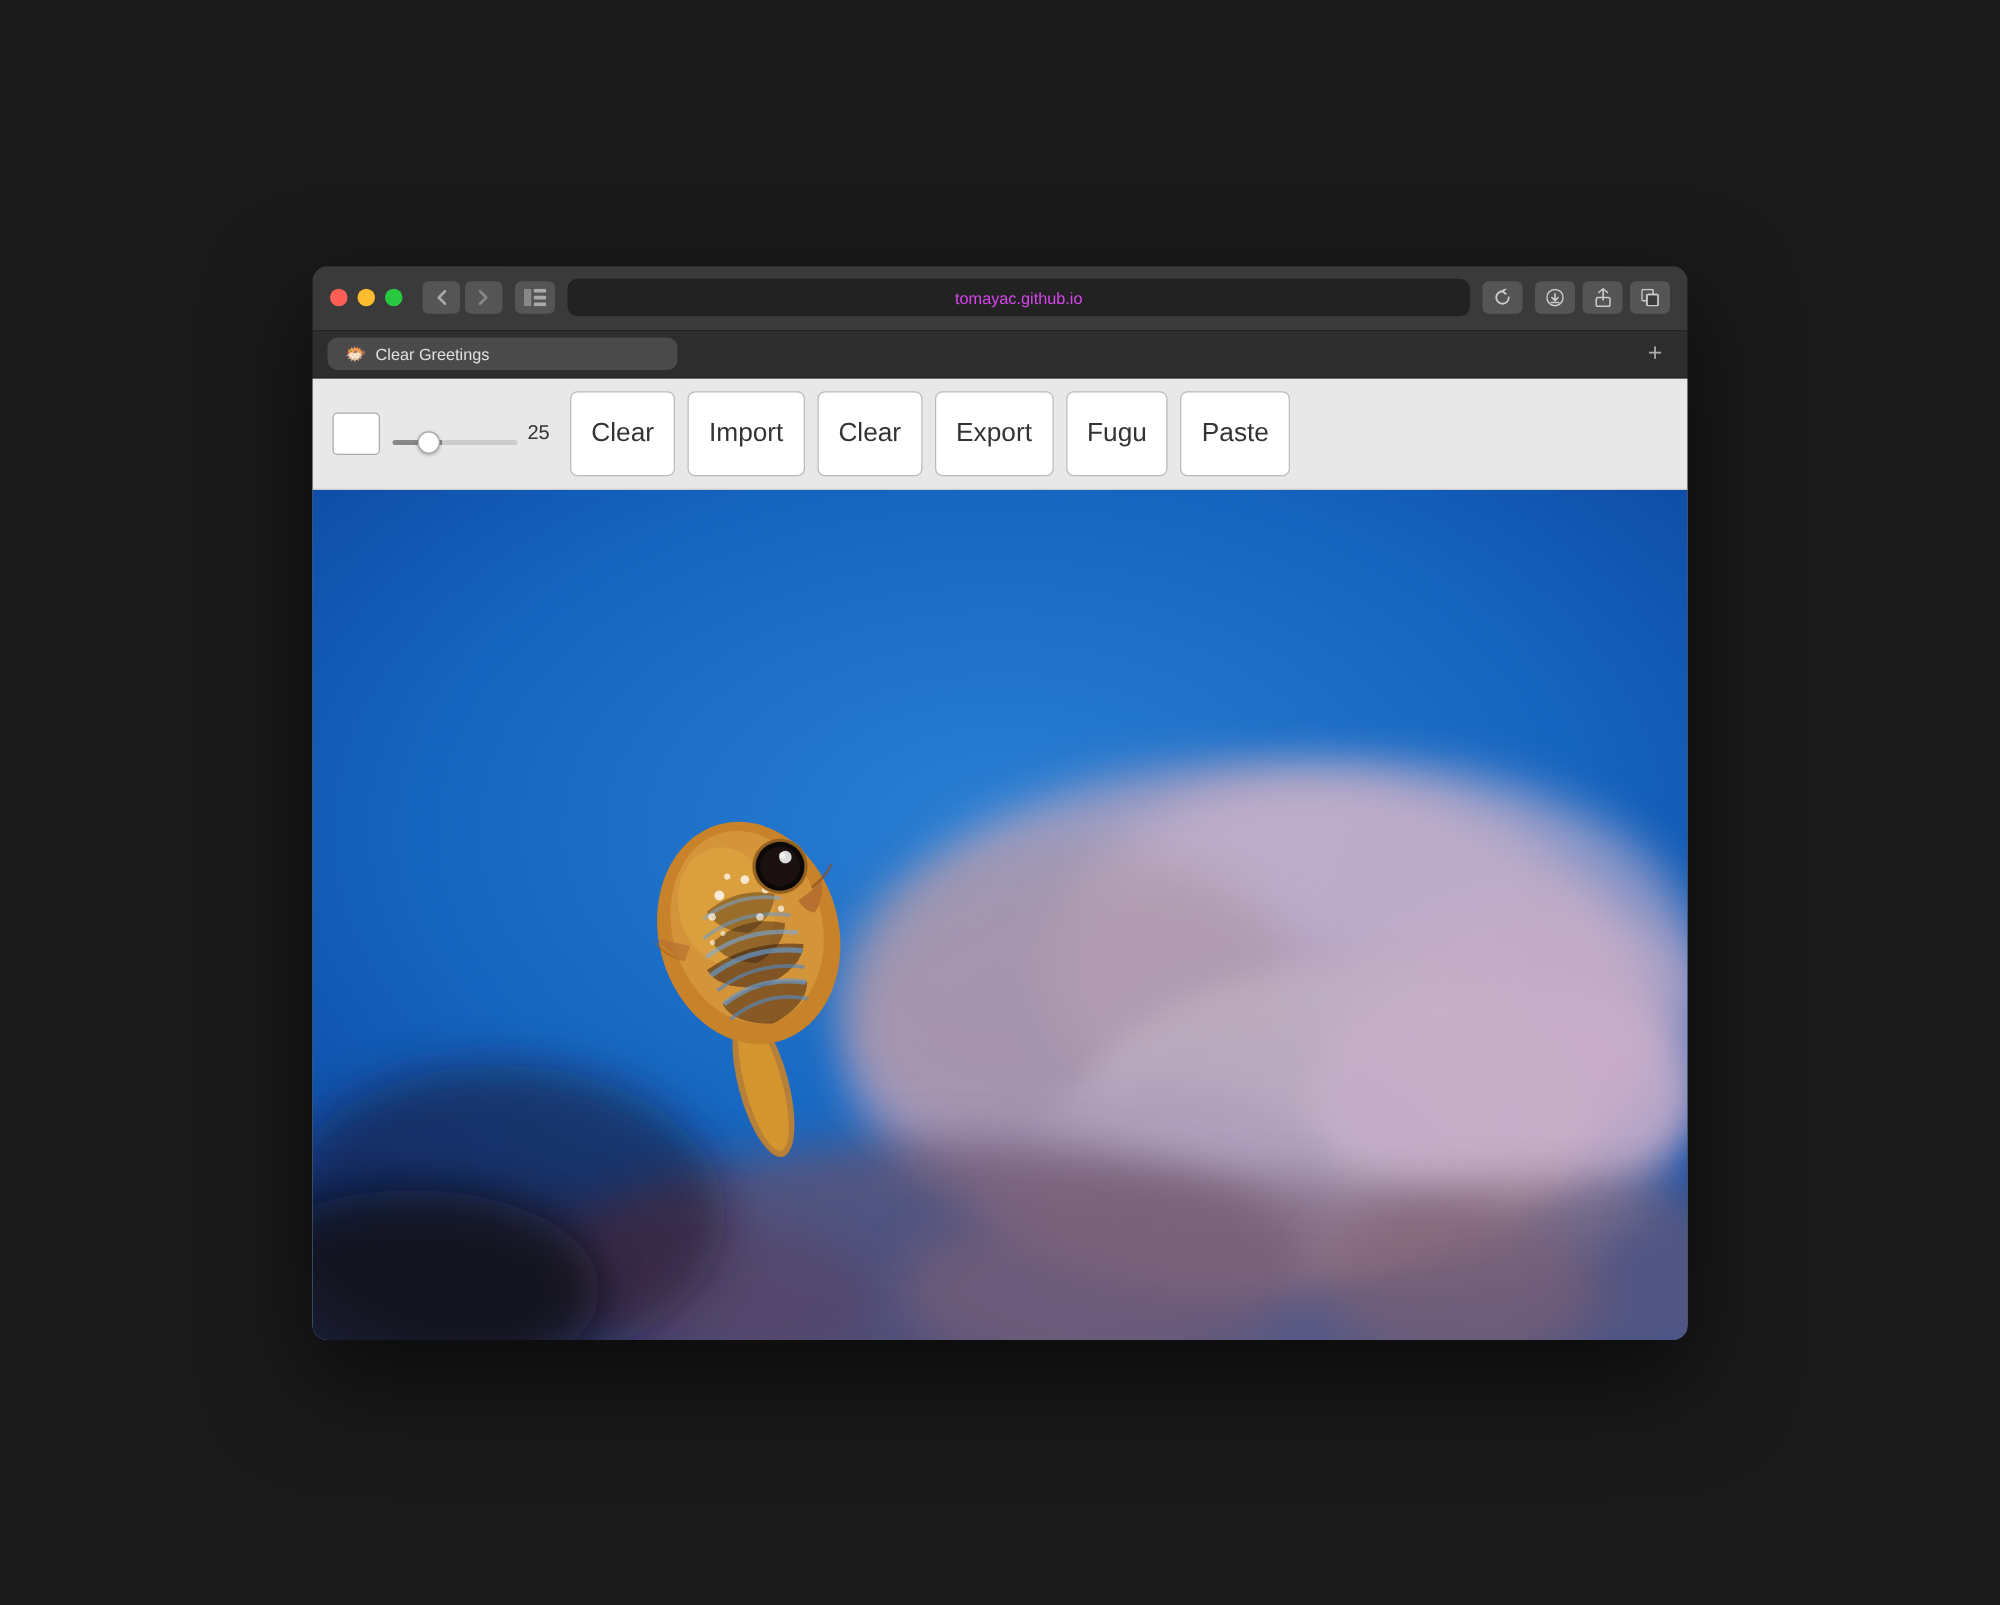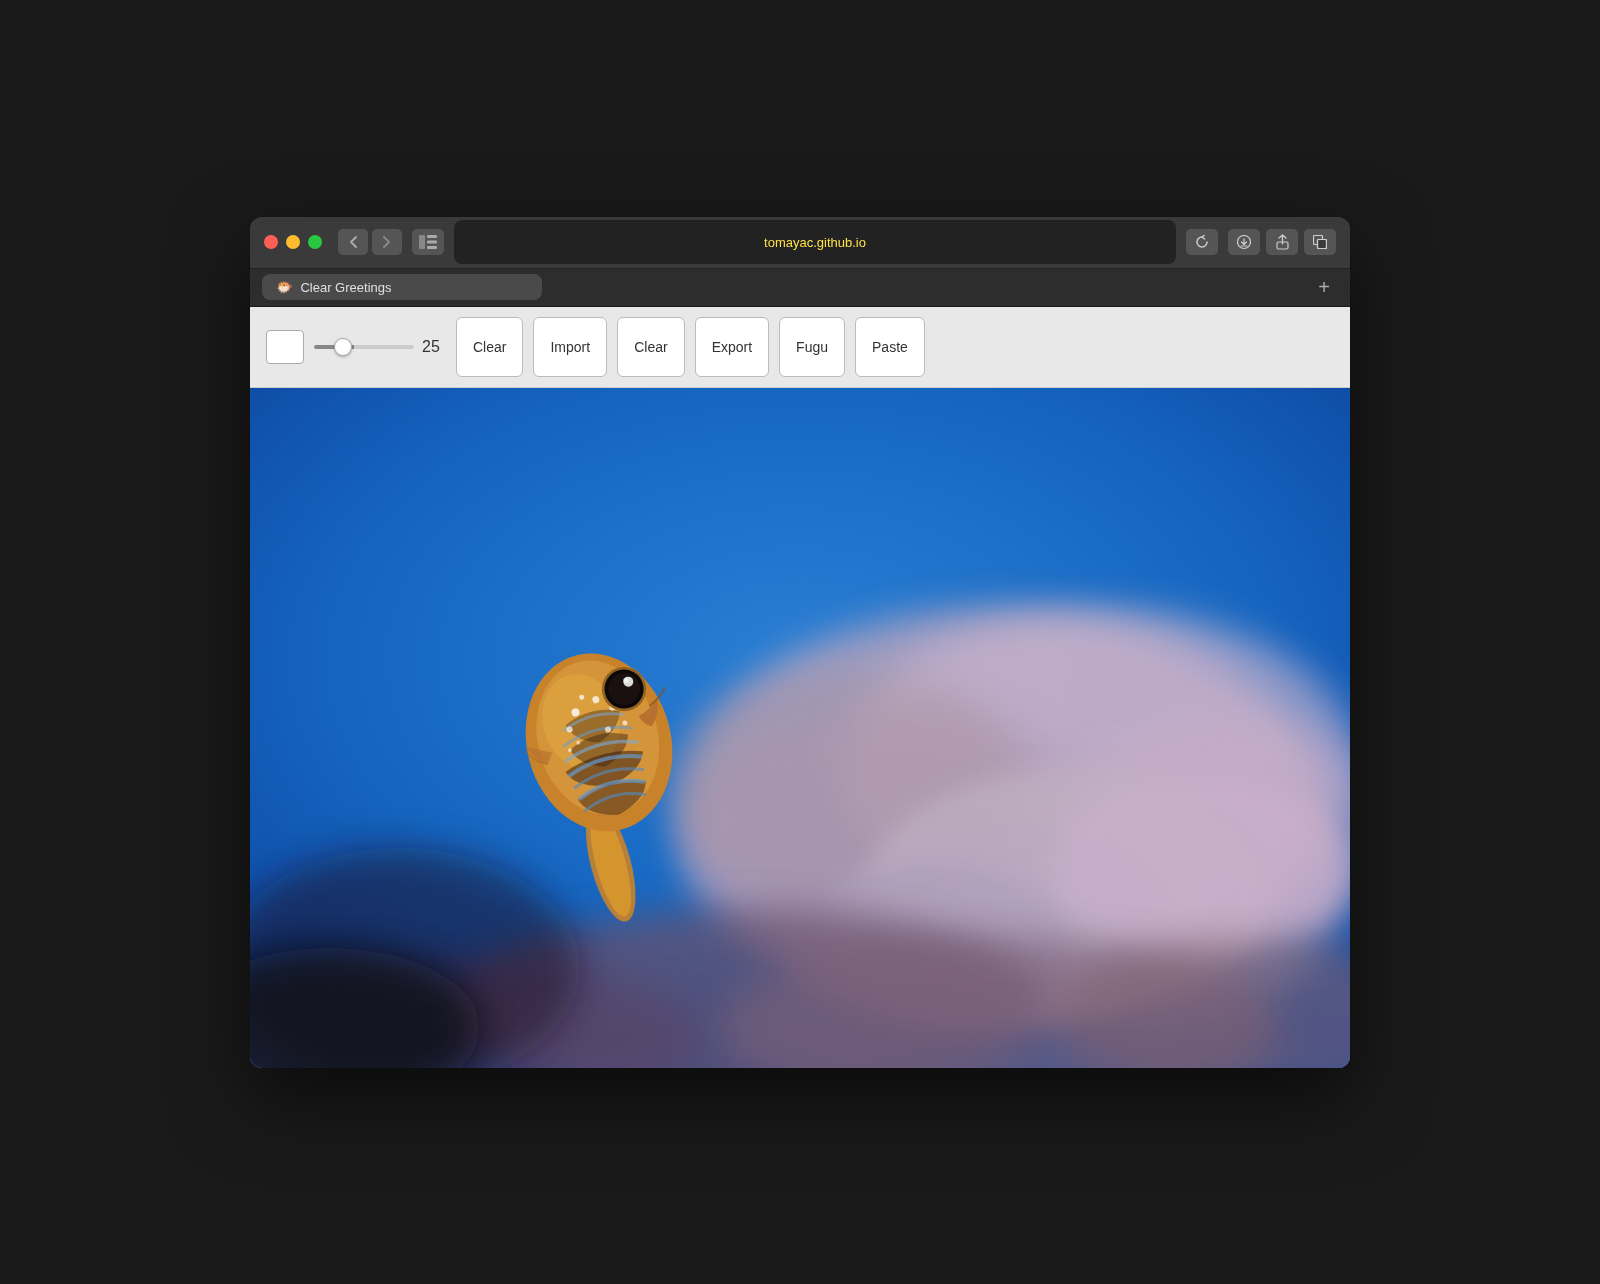--- a/index.html
+++ b/index.html
@@ -80,22 +80,22 @@
       align-items: center;
       justify-content: center;
       color: #aaa;
     }
 
     .address-bar {
       flex: 1;
       background: #222;
       border: none;
       border-radius: 8px;
-      height: 44px;
-      color: #fde047;
+      height: 30px;
+      color: #d946ef;
       font-size: 13px;
       text-align: center;
       padding: 0 8px;
       outline: none;
     }
 
     .toolbar-right {
       display: flex;
       gap: 6px;
       align-items: center;
@@ -176,21 +176,21 @@
       width: 38px;
       height: 34px;
       background: white;
       border: 1px solid #aaa;
       border-radius: 4px;
       cursor: pointer;
     }
 
     .slider-container {
       display: flex;
-      align-items: center;
+      align-items: flex-end;
       gap: 8px;
     }
 
     .size-slider {
       width: 100px;
       height: 4px;
       -webkit-appearance: none;
       appearance: none;
       background: linear-gradient(to right, #888 0%, #888 40%, #ccc 40%, #ccc 100%);
       border-radius: 2px;
@@ -214,21 +214,21 @@
       font-weight: 400;
       color: #333;
       min-width: 24px;
     }
 
     .app-btn {
       background: white;
       border: 1px solid #bbb;
       border-radius: 6px;
       padding: 21px 16px;
-      font-size: 14px;
+      font-size: 21px;
       cursor: pointer;
       color: #333;
       font-family: inherit;
     }
 
     
     .canvas-area {
       width: 100%;
       height: 680px;
       position: relative;

